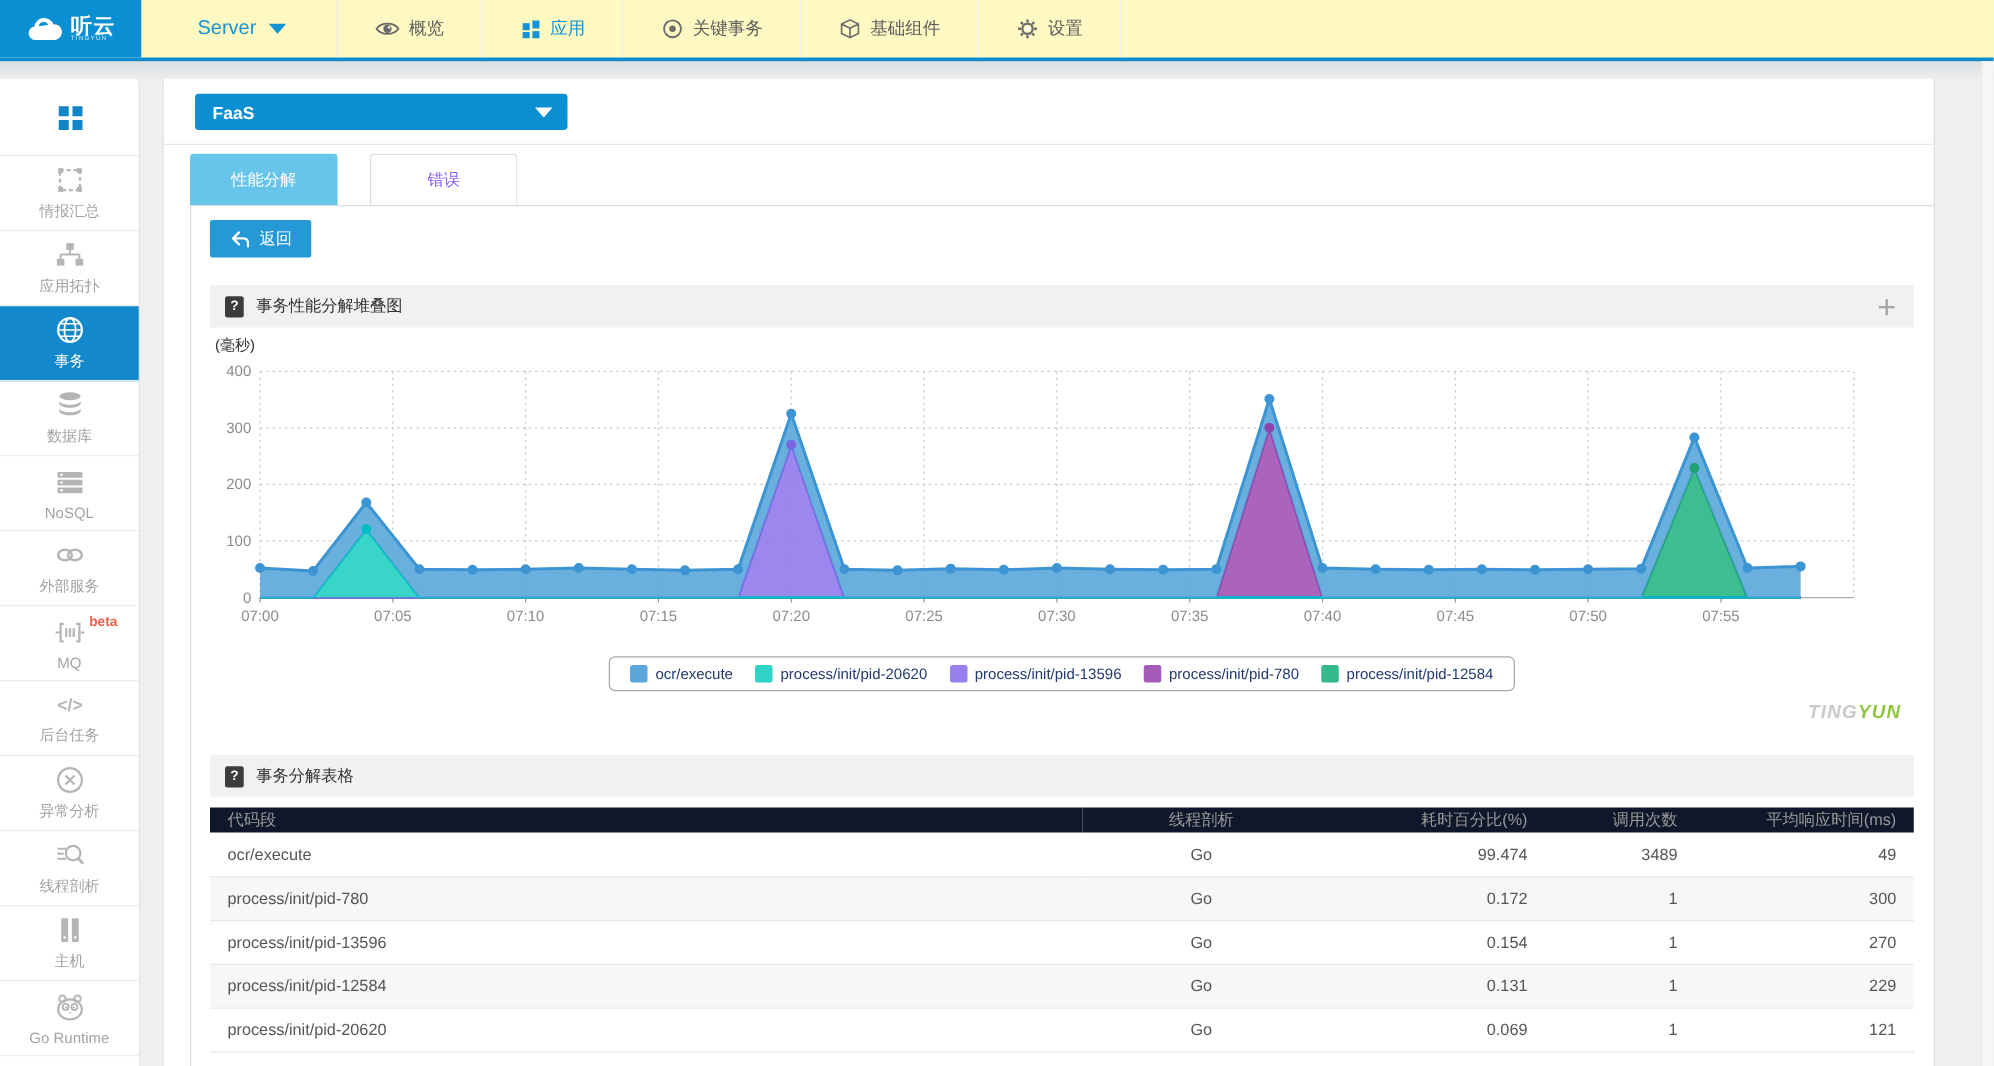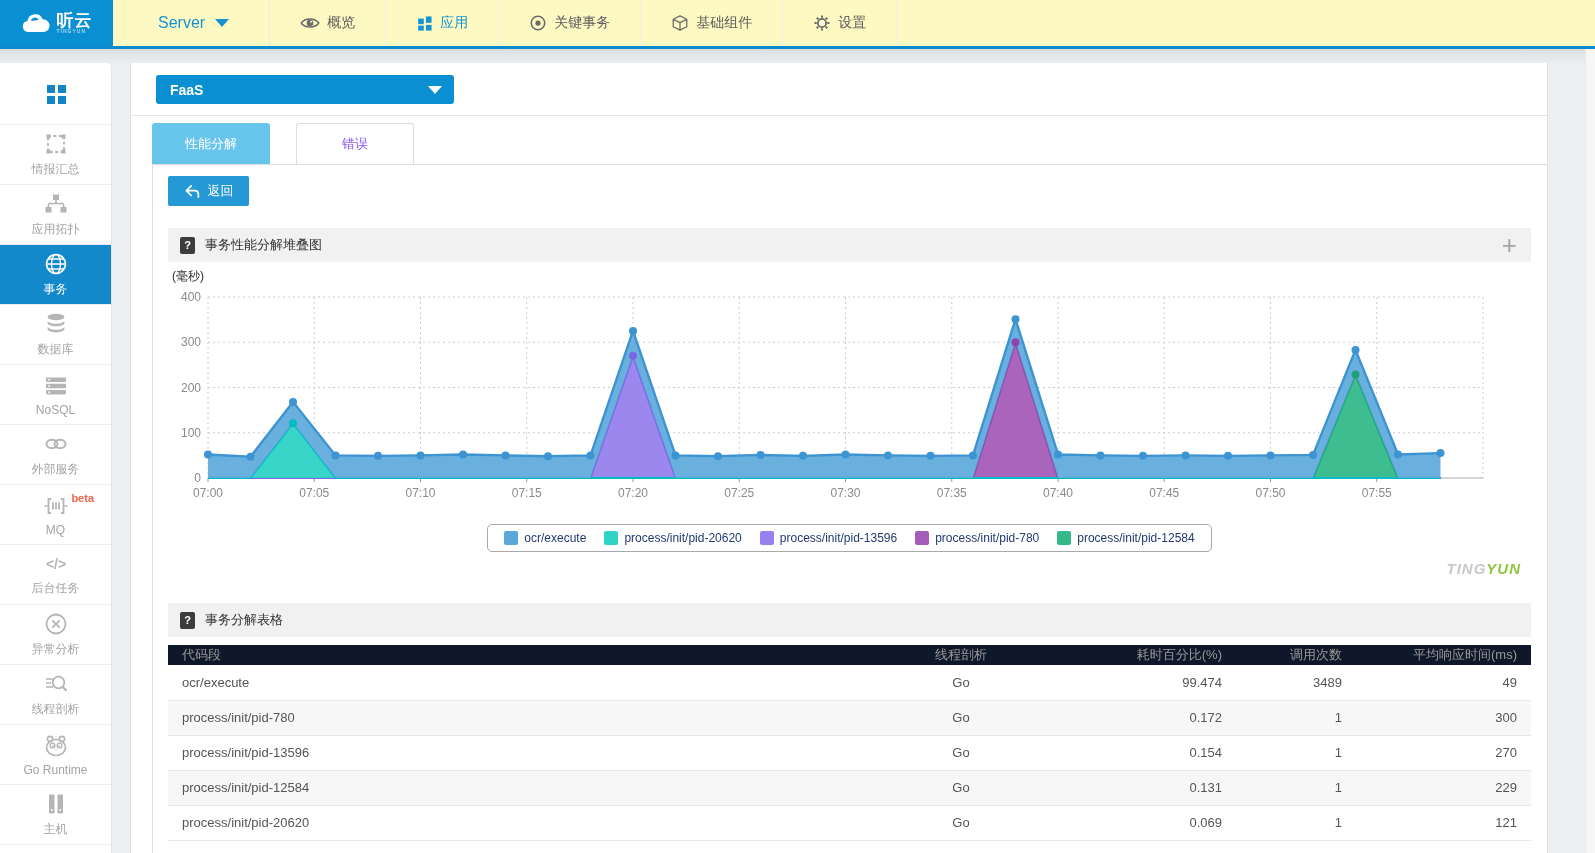--- a/index.html
+++ b/index.html
@@ -263,43 +263,43 @@
             <svg width="26" height="26" viewBox="0 0 26 26">
               <path d="M3 8 H10 M3 12 H8 M3 16 H10" stroke="#b5b5b5" stroke-width="1.7"></path>
               <circle cx="15.5" cy="11.5" r="5.8" fill="none" stroke="#b5b5b5" stroke-width="1.8"></circle>
               <path d="M19.8 16 L23.5 19.8" stroke="#b5b5b5" stroke-width="2.2"></path>
             </svg>
           </span>
           <span>线程剖析</span>
         </div>
         <div class="sb-item">
           <span>
+            <svg width="26" height="26" viewBox="0 0 26 26">
+              <rect x="6" y="3.5" width="5.5" height="19" rx="1" fill="#b5b5b5"></rect>
+              <rect x="14.5" y="3.5" width="5.5" height="19" rx="1" fill="#b5b5b5"></rect>
+              <circle cx="8.8" cy="19" r="1" fill="#fff"></circle>
+              <circle cx="17.2" cy="19" r="1" fill="#fff"></circle>
+            </svg>
+          </span>
+          <span>主机</span>
+        </div>
+        <div class="sb-item">
+          <span>
             <svg width="28" height="26" viewBox="0 0 28 26">
               <circle cx="8" cy="6" r="2.6" fill="none" stroke="#b5b5b5" stroke-width="1.6"></circle>
               <circle cx="20" cy="6" r="2.6" fill="none" stroke="#b5b5b5" stroke-width="1.6"></circle>
               <ellipse cx="14" cy="14.5" rx="9.5" ry="8" fill="none" stroke="#b5b5b5" stroke-width="1.7"></ellipse>
               <circle cx="10.5" cy="12.5" r="2.4" fill="none" stroke="#b5b5b5" stroke-width="1.4"></circle>
               <circle cx="17.5" cy="12.5" r="2.4" fill="none" stroke="#b5b5b5" stroke-width="1.4"></circle>
               <circle cx="11" cy="12.8" r="0.9" fill="#b5b5b5"></circle>
               <circle cx="17" cy="12.8" r="0.9" fill="#b5b5b5"></circle>
               <path d="M13 16.5 h2 l-1 1.4 Z" fill="#b5b5b5"></path>
             </svg>
           </span>
           <span>Go Runtime</span>
-        </div>
-        <div class="sb-item">
-          <span>
-            <svg width="26" height="26" viewBox="0 0 26 26">
-              <rect x="6" y="3.5" width="5.5" height="19" rx="1" fill="#b5b5b5"></rect>
-              <rect x="14.5" y="3.5" width="5.5" height="19" rx="1" fill="#b5b5b5"></rect>
-              <circle cx="8.8" cy="19" r="1" fill="#fff"></circle>
-              <circle cx="17.2" cy="19" r="1" fill="#fff"></circle>
-            </svg>
-          </span>
-          <span>主机</span>
         </div>
       </div>
   </div>
 
   <div class="panel">
     <div class="app-select">
       <span>FaaS</span>
       <span class="caret-white"></span>
     </div>
     <div class="panel-divider"></div>

